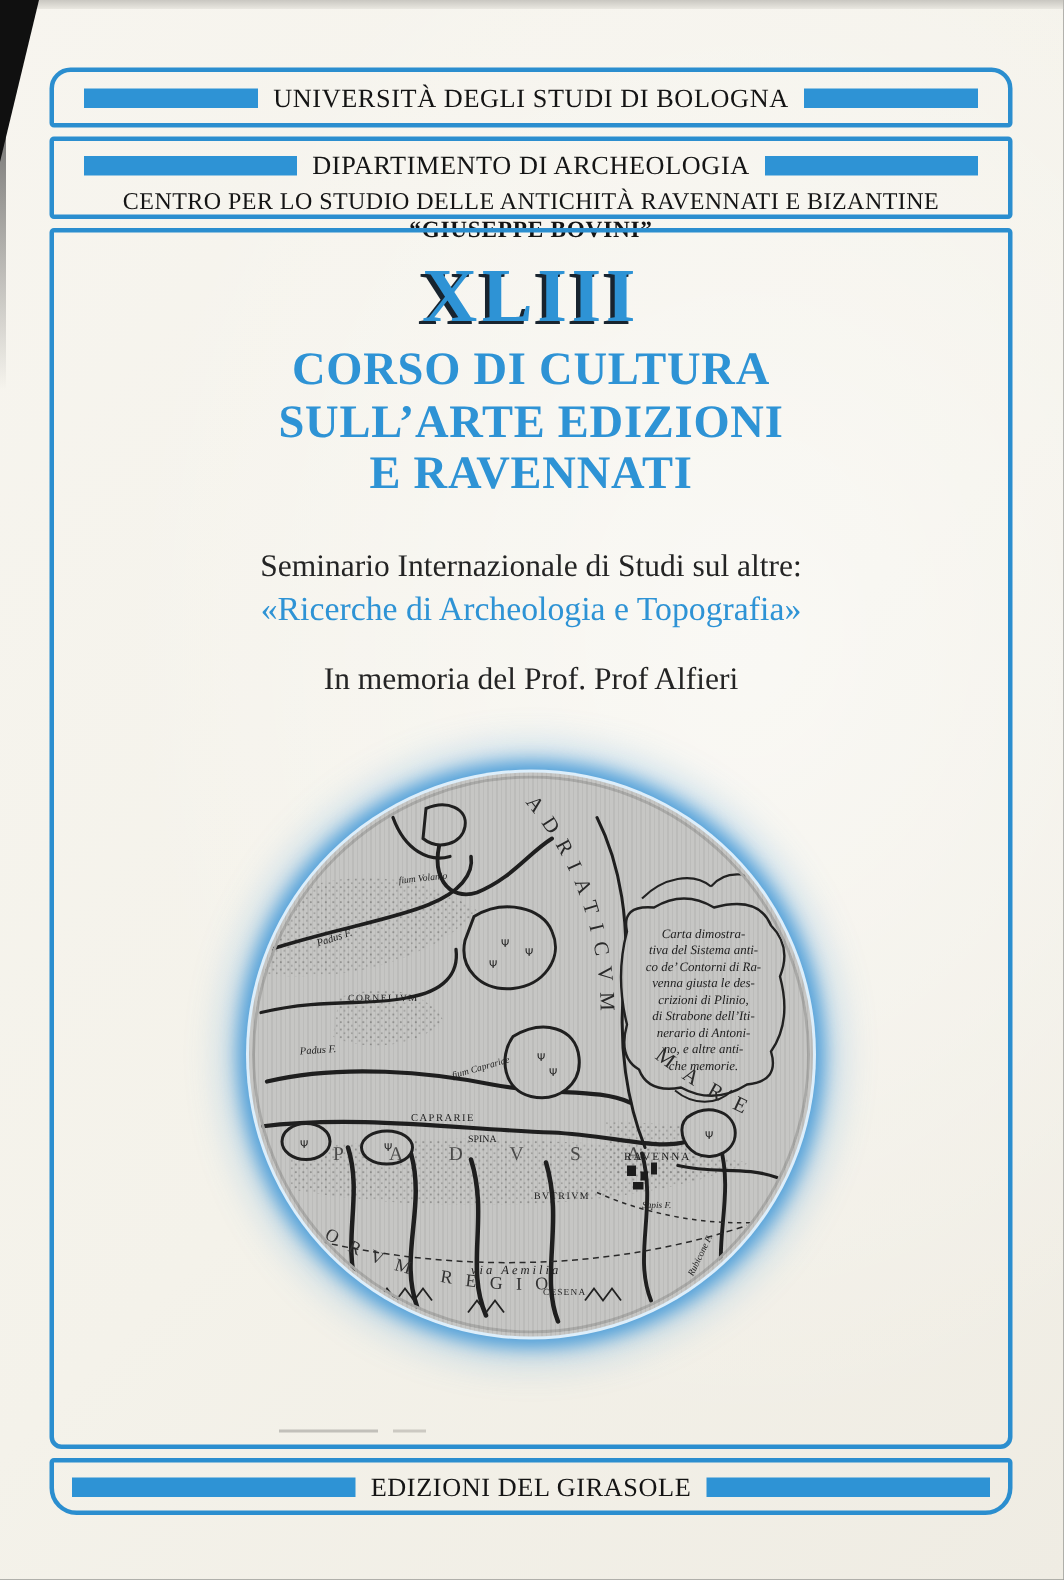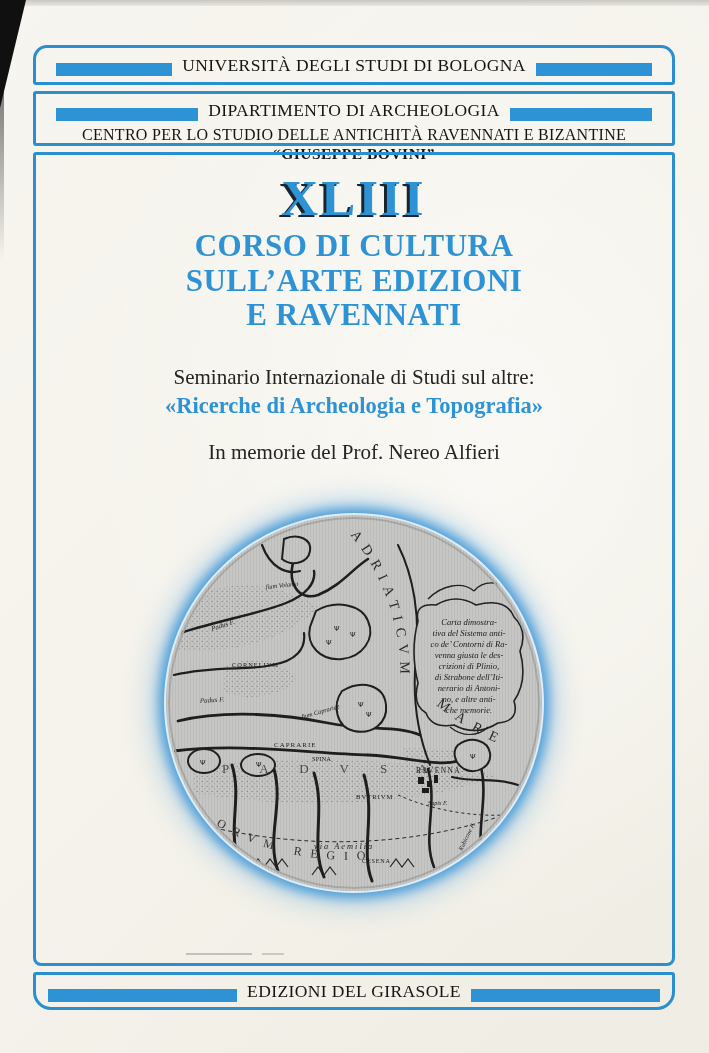--- a/index.html
+++ b/index.html
@@ -22,34 +22,34 @@
   .card{
     position:absolute; left:33px; top:45px; width:642px; height:965px;
     display:flex; flex-direction:column; gap:6px;
   }
   .box{border:3px solid #2b8ecf; background:transparent; box-sizing:border-box;}
   .box-univ{height:40px; border-radius:14px 14px 3px 3px; display:flex; align-items:center; padding:0 20px;}
   .box-dept{height:55px; border-radius:3px; padding:6px 20px 0 20px;}
   .box-main{flex:1; border-radius:3px 3px 8px 8px; text-align:center; position:relative;}
   .box-pub{height:38px; border-radius:3px 3px 18px 18px; display:flex; align-items:center; padding:0 12px;}
 
-  .band-row{display:flex; align-items:flex-end; width:100%;}
+  .band-row{display:flex; align-items:center; width:100%;}
   .bar{flex:1; height:13px; background:#2e93d5;}
   .band-text{white-space:nowrap; padding:0 10px; font-size:17.5px; letter-spacing:0.4px; color:#141414;}
 
   .centro-line{ text-align:center; font-size:16px; letter-spacing:0.3px; margin-top:5px; color:#141414;}
   .bovini-line{ text-align:center; font-size:15.5px; letter-spacing:0.5px; margin-top:1px; color:#141414;font-weight:bold;}
 
   .numeral{
     margin-top:14px; font-size:51px; font-weight:bold; letter-spacing:3px;
     color:#2e93d5; text-shadow:-3px 2px 0 #18242f;
   }
   .title-lines{ margin-top:2px; font-size:31px; font-weight:bold; line-height:1.12; color:#2e93d5; letter-spacing:0.5px;}
   .seminar{ margin-top:32px; font-size:21px; color:#242424;}
-  .theme{ margin-top:3px; font-size:22.5px; font-weight:bold; color:#2e93d5;}
+  .theme{ margin-top:3px; font-size:22.5px; font-weight:normal; color:#2e93d5;}
   .memorial{ margin-top:21px; font-size:21px; color:#242424;}
 
   .map-wrap{
     width:376px; height:376px; margin:50px auto 0; border-radius:50%;
     position:relative; background:#c6c6c4;
     box-shadow:0 0 0 2px #ddeefa, 0 0 11px 7px #4f9fd9, 0 0 26px 15px rgba(79,159,217,0.38);
   }
   .map-wrap svg{position:absolute;left:0;top:0;}
   .map-texture{
     position:absolute; left:0; top:0; width:376px; height:376px; border-radius:50%;
@@ -87,21 +87,21 @@
 
     <div class="box box-main">
       <div class="numeral">XLIII</div>
       <div class="title-lines">
         <div>CORSO DI CULTURA</div>
         <div>SULL’ARTE EDIZIONI</div>
         <div>E RAVENNATI</div>
       </div>
       <div class="seminar">Seminario Internazionale di Studi sul altre:</div>
       <div class="theme">«Ricerche di Archeologia e Topografia»</div>
-      <div class="memorial">In memorie del Prof. Nereo Alfieri</div>
+      <div class="memorial">In memoria del Prof. Prof Alfieri</div>
 
       <div class="map-wrap">
         <svg width="376" height="376" viewBox="0 0 376 376">
           <defs>
             <clipPath id="circ">
                 <circle cx="188" cy="188" r="186"></circle>
               </clipPath>
             <pattern id="stip" width="5" height="5" patternUnits="userSpaceOnUse">
               <circle cx="1.2" cy="1.4" r="0.65" fill="#4c4c4a"></circle>
               <circle cx="3.6" cy="3.8" r="0.55" fill="#5a5a58"></circle>

